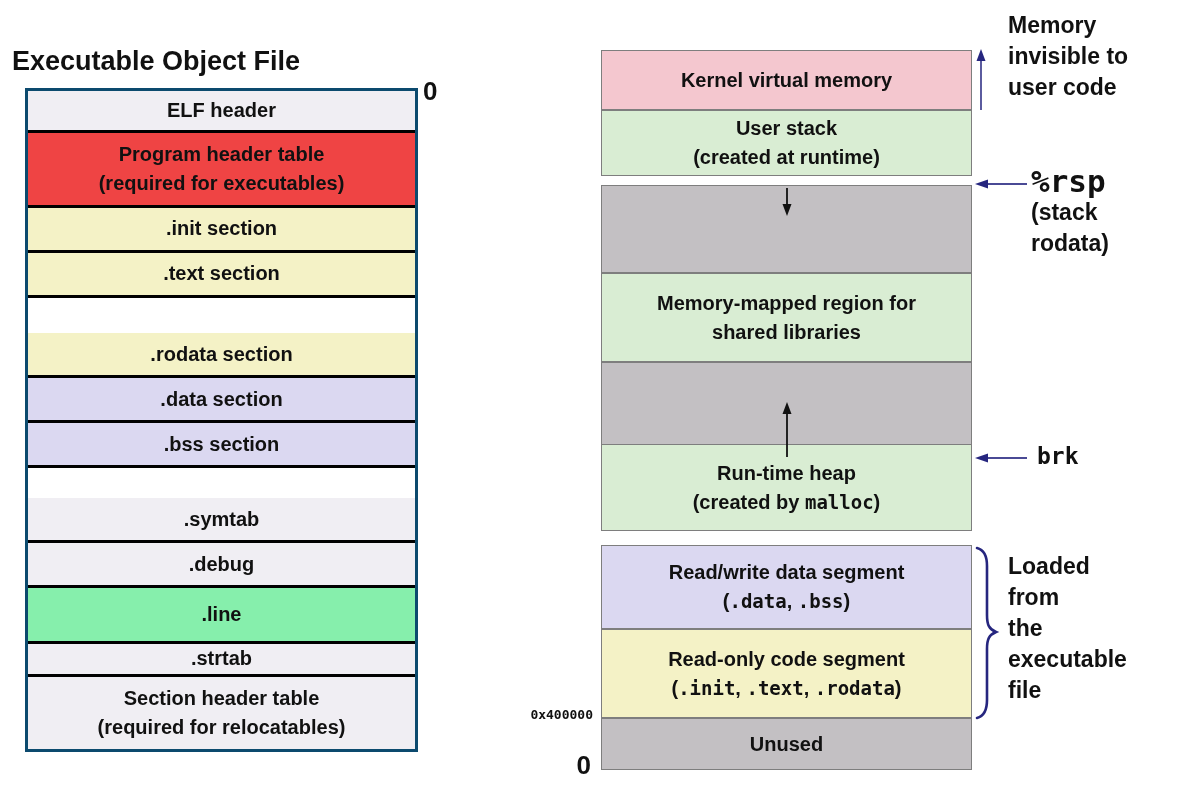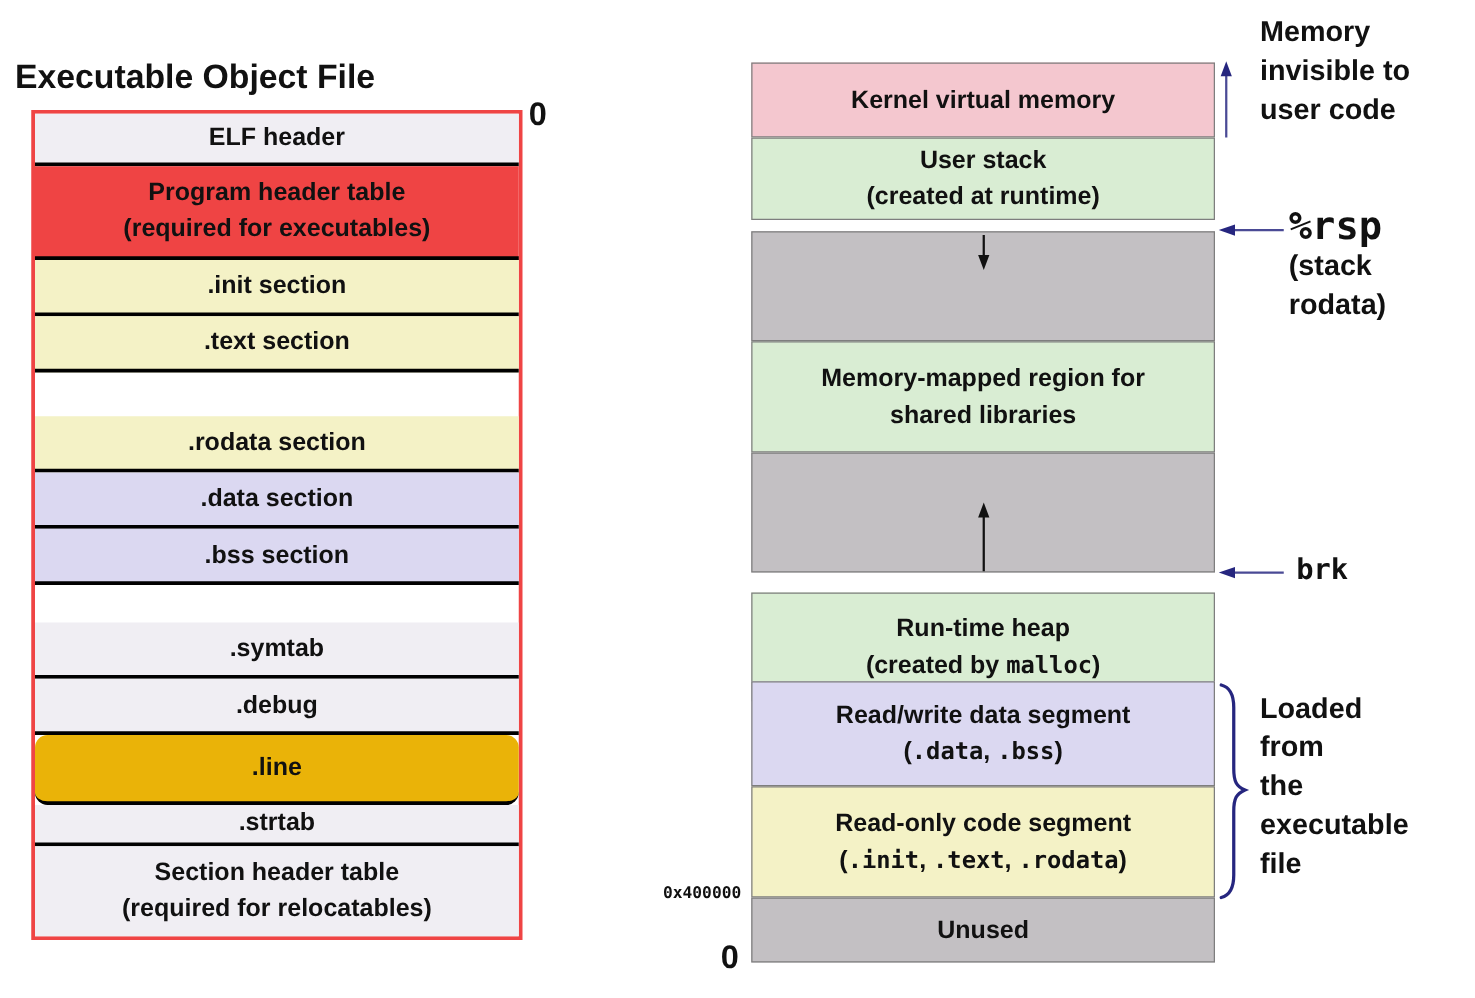--- a/index.html
+++ b/index.html
@@ -6,21 +6,21 @@
   #stage{
     position:relative;width:1180px;height:798px;background:#ffffff;
     font-family:"Liberation Sans",sans-serif;font-weight:bold;color:#111111;
     overflow:hidden;
   }
   
   #eof-title{position:absolute;left:12px;top:46px;font-size:27px;letter-spacing:0px;}
   #eof-zero{position:absolute;left:423px;top:76px;font-size:26px;}
   #eof-table{
     position:absolute;left:25px;top:88px;width:393px;height:664px;
-    border:3px solid #ef4444;box-sizing:border-box;display:flex;flex-direction:column;
+    border:3px solid #0c4a6e;box-sizing:border-box;display:flex;flex-direction:column;
   }
   .eof-row{
     box-sizing:border-box;border-bottom:3px solid #000;
     display:flex;flex-direction:column;align-items:center;justify-content:center;
     font-size:20px;line-height:29px;text-align:center;flex:0 1 auto;
   }
   .eof-row:last-child{border-bottom:none;}
   
   .mem-box{
     position:absolute;left:601px;width:371px;box-sizing:border-box;
@@ -71,21 +71,21 @@
     </div>
     <div class="eof-row" style="height: 50px; background: rgb(219, 216, 241);">
       <span>.bss section</span>
     </div>
     <div class="eof-row" style="height: 50px; background: rgb(240, 238, 243); margin-top: 30px;">
       <span>.symtab</span>
     </div>
     <div class="eof-row" style="height: 50px; background: rgb(240, 238, 243);">
       <span>.debug</span>
     </div>
-    <div class="eof-row" style="height: 62px; background: #eab308; border-radius: 10px;">
+    <div class="eof-row" style="height: 62px; background: #86efac;">
       <span>.line</span>
     </div>
     <div class="eof-row" style="height: 36px; background: rgb(240, 238, 243);">
       <span>.strtab</span>
     </div>
     <div class="eof-row" style="height: 81px; background: rgb(240, 238, 243);">
       <span>Section header table</span>
       <span>(required for relocatables)</span>
     </div>
   </div>
@@ -101,21 +101,21 @@
 
   <div class="mem-box" style="top: 185px; height: 88px; background: rgb(195, 192, 195);"></div>
 
   <div class="mem-box" style="top: 273px; height: 89px; background: rgb(217, 237, 211);">
     <span>Memory-mapped region for</span>
     <span>shared libraries</span>
   </div>
 
   <div class="mem-box" style="top: 362px; height: 96px; background: rgb(195, 192, 195);"></div>
 
-  <div class="mem-box" style="top: 474px; height: 87px; background: rgb(217, 237, 211);">
+  <div class="mem-box" style="top: 444px; height: 87px; background: rgb(217, 237, 211);">
     <span>Run-time heap</span>
     <span>
       <span>(created by </span><span class="mono">malloc</span><span>)</span>
     </span>
   </div>
 
   <div class="mem-box" style="top: 545px; height: 84px; background: rgb(219, 216, 241);">
     <span>Read/write data segment</span>
     <span>
       <span>(</span><span class="mono">.data</span><span>, </span><span class="mono">.bss</span><span>)</span>

